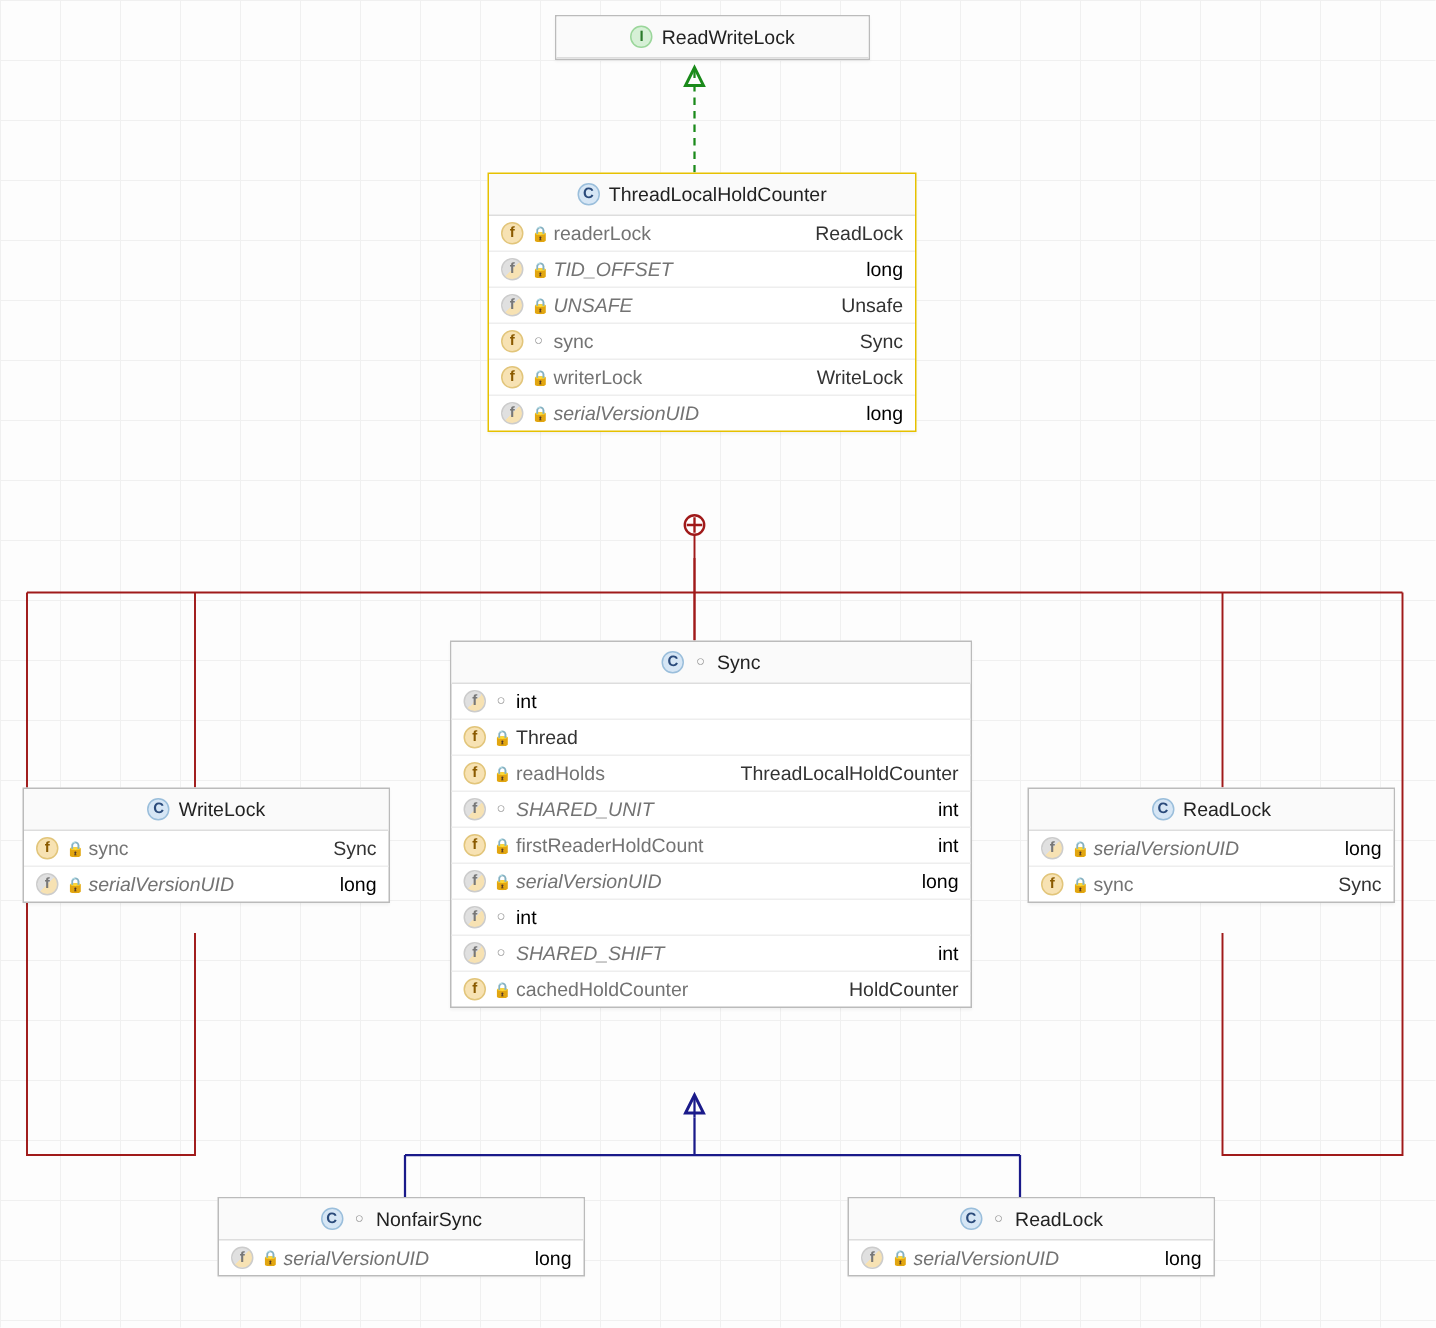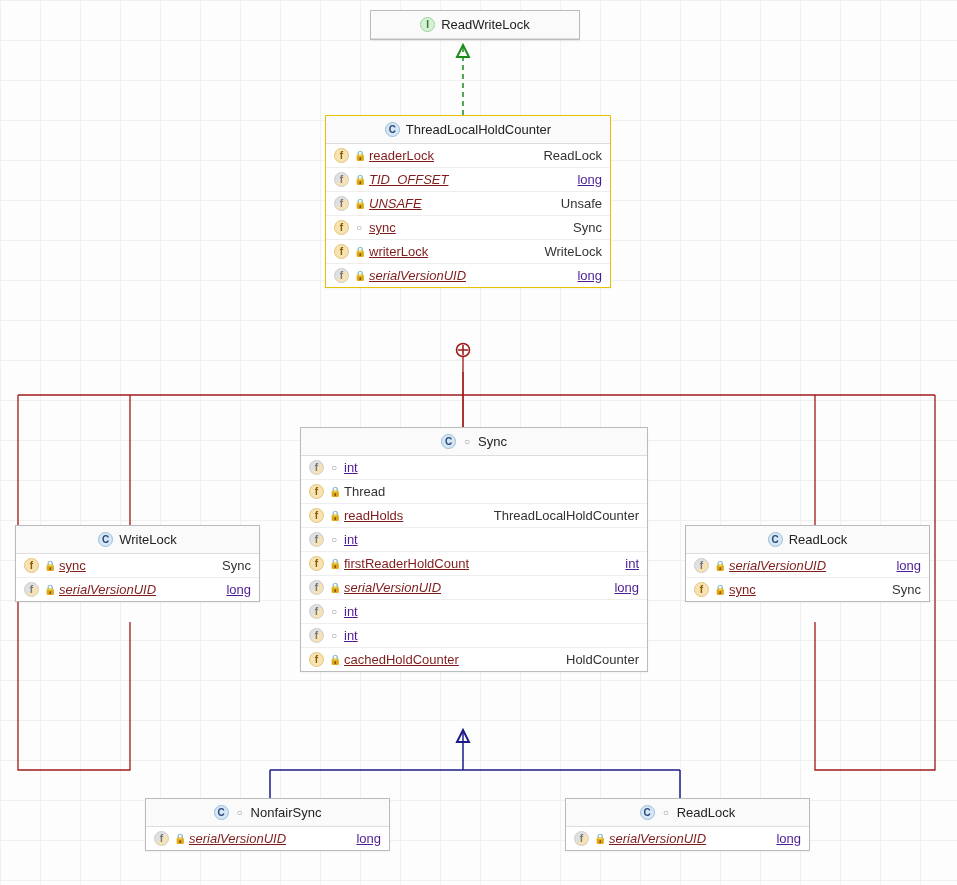--- a/index.html
+++ b/index.html
@@ -36,24 +36,24 @@
   }
   .uml-body { }
   .uml-row {
     display: flex;
     align-items: center;
     padding: 4px 8px;
     border-bottom: 1px solid #eee;
     gap: 5px;
   }
   .uml-row:last-child { border-bottom: none; }
-  .field-name { color: #7f1d1d; flex: 1 1 auto; text-decoration: underline; }
+  .field-name { color: #737373; flex: 1 1 auto; }
   .field-name.italic { font-style: italic; }
   .field-type { color: #333; white-space: nowrap; }
-  .field-type.blue { color: #4c1d95; text-decoration: underline; }
+  .field-type.blue { color: #000000; }
   .icon {
     width: 15px; height: 15px; border-radius: 50%;
     display: inline-flex; align-items: center; justify-content: center;
     font-size: 10px; font-weight: bold;
     flex: 0 0 auto;
   }
   .icon-interface { background: #d6f0d6; color: #2a7a2a; border:1px solid #9ad69a; }
   .icon-class { background: #d6e6f5; color: #2a4a7a; border:1px solid #9abedb; }
   .icon-field { background: #f7e2b3; color: #8a5a00; border:1px solid #e2c57a; }
   .icon-field-static {
@@ -198,20 +198,21 @@
       </div>
       <div class="uml-row">
         <span class="icon icon-field">f</span>
         <span class="vis private">🔒</span>
         <span class="field-name">readHolds</span>
         <span class="field-type">ThreadLocalHoldCounter</span>
       </div>
       <div class="uml-row">
         <span class="icon icon-field-static">f</span>
         <span class="vis package">○</span>
+        <span class="field-name italic">SHARED_UNIT</span>
         <span class="field-type blue">int</span>
       </div>
       <div class="uml-row">
         <span class="icon icon-field">f</span>
         <span class="vis private">🔒</span>
         <span class="field-name">firstReaderHoldCount</span>
         <span class="field-type blue">int</span>
       </div>
       <div class="uml-row">
         <span class="icon icon-field-static">f</span>
@@ -220,20 +221,21 @@
         <span class="field-type blue">long</span>
       </div>
       <div class="uml-row">
         <span class="icon icon-field-static">f</span>
         <span class="vis package">○</span>
         <span class="field-type blue">int</span>
       </div>
       <div class="uml-row">
         <span class="icon icon-field-static">f</span>
         <span class="vis package">○</span>
+        <span class="field-name italic">SHARED_SHIFT</span>
         <span class="field-type blue">int</span>
       </div>
       <div class="uml-row">
         <span class="icon icon-field">f</span>
         <span class="vis private">🔒</span>
         <span class="field-name">cachedHoldCounter</span>
         <span class="field-type">HoldCounter</span>
       </div>
     </div>
 </div>

